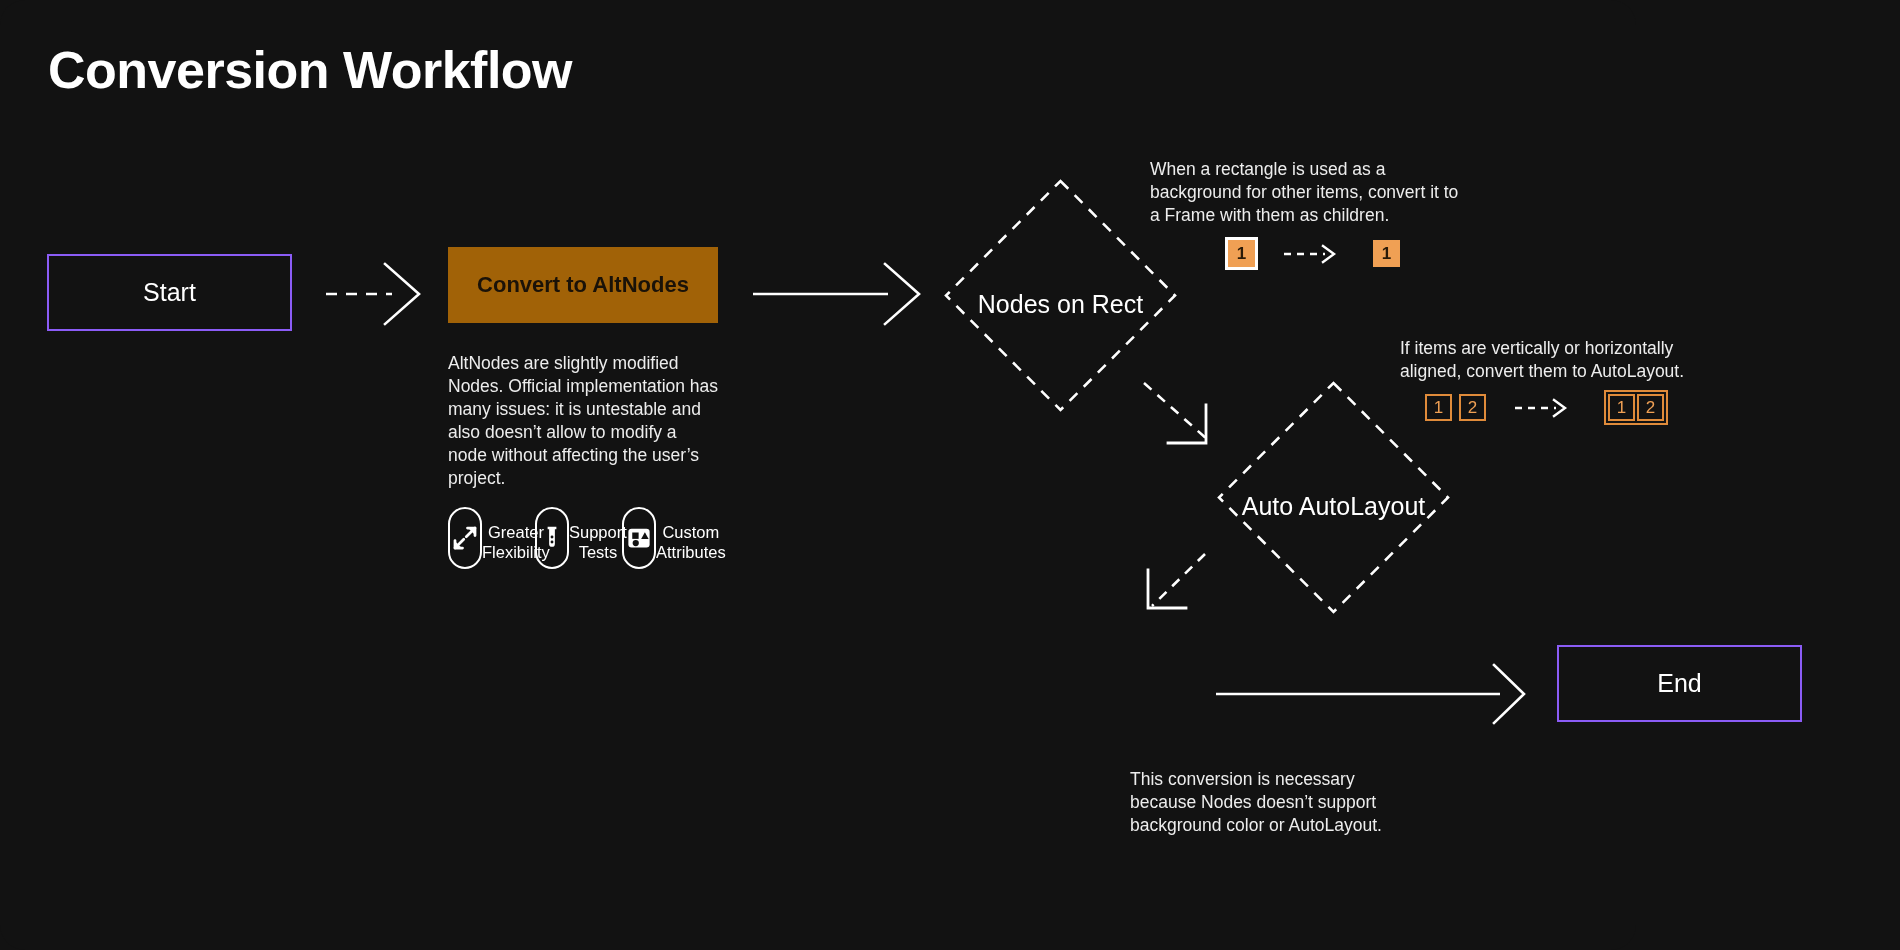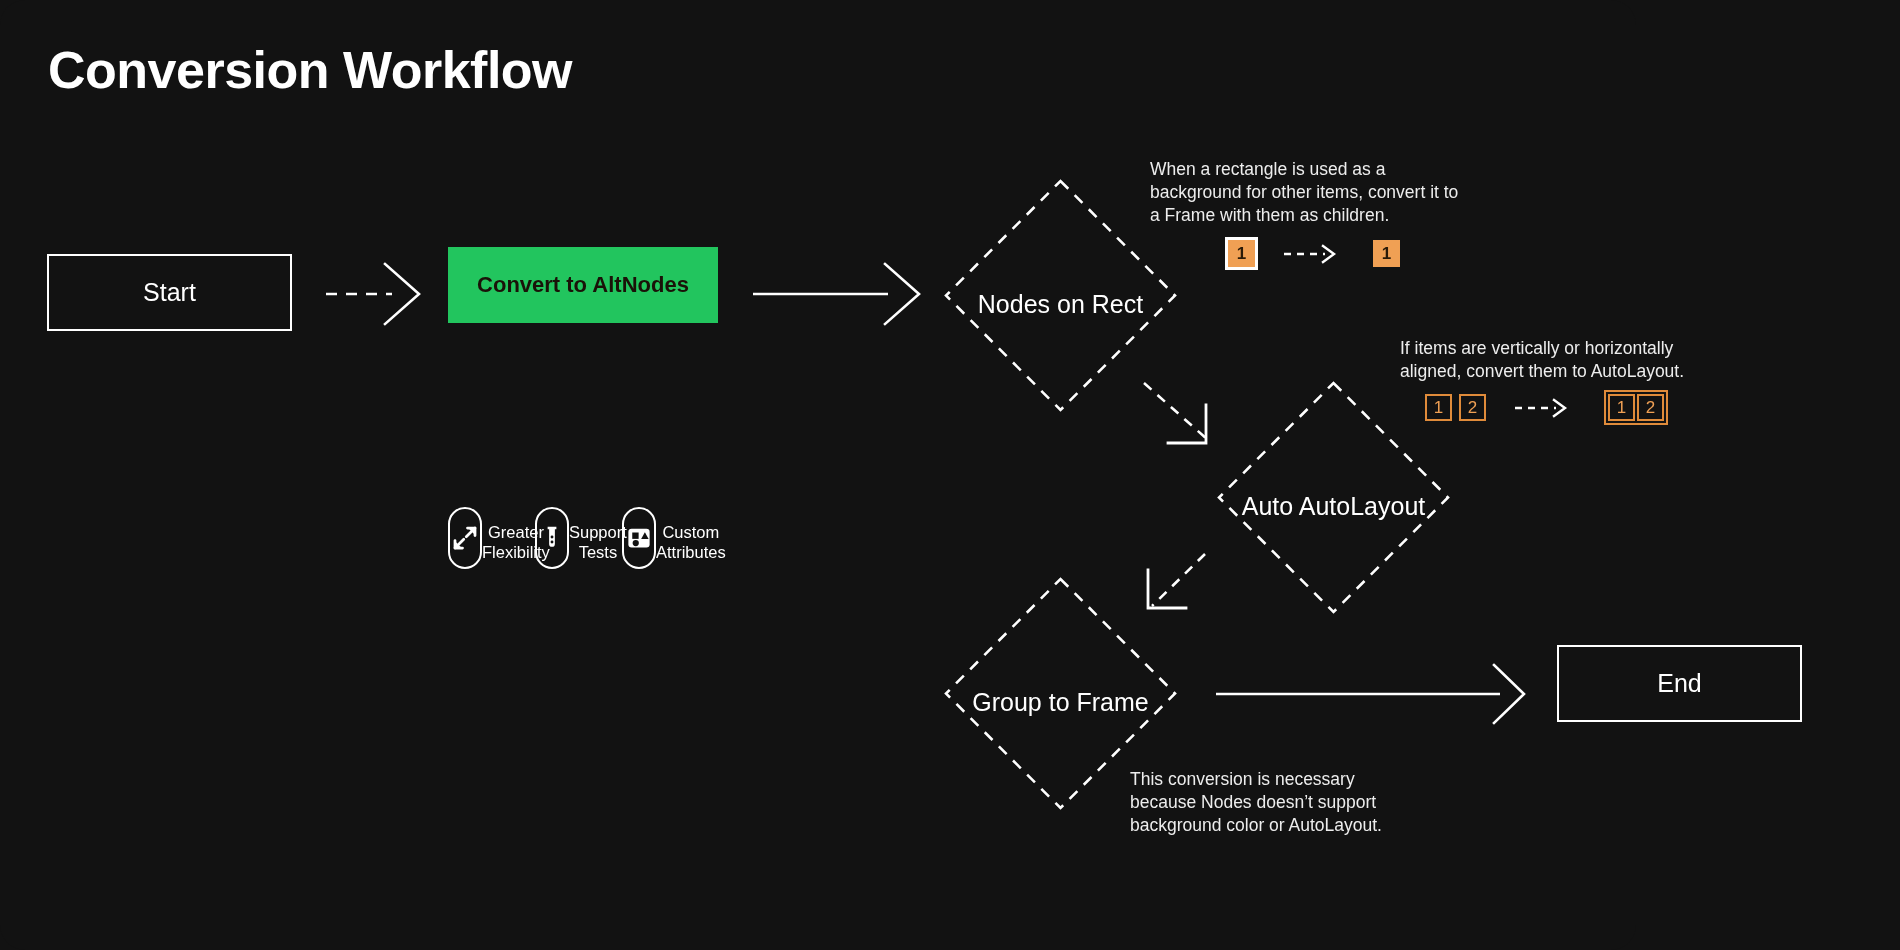--- a/index.html
+++ b/index.html
@@ -30,39 +30,39 @@
     top: 40px;
     font-size: 52px;
     font-weight: bold;
     letter-spacing: -0.5px;
     color: #ffffff;
     white-space: nowrap;
   }
 
   
   .term-box {
-    border: 2px solid #ffffff;
+    border: 2px solid #8b5cf6;
     display: flex;
     align-items: center;
     justify-content: center;
     box-sizing: border-box;
     background: transparent;
   }
   .term-box .term-label {
     font-size: 25px;
     color: #ffffff;
     font-weight: 400;
   }
   #start-box { left: 47px; top: 254px; width: 245px; height: 77px; }
   #end-box   { left: 1557px; top: 645px; width: 245px; height: 77px; }
 
   
   #convert-box {
     left: 448px; top: 247px; width: 270px; height: 76px;
-    background: #22c55e;
+    background: #a16207;
     display: flex; align-items: center; justify-content: center;
     box-sizing: border-box;
   }
   #convert-box .process-label {
     color: #1a1208;
     font-size: 22px;
     font-weight: bold;
     white-space: nowrap;
   }
 
@@ -195,20 +195,21 @@
   </svg>
 
   <div class="abs term-box" id="start-box">
     <span class="term-label">Start</span>
   </div>
 
   <div class="abs" id="convert-box">
     <span class="process-label">Convert to AltNodes</span>
   </div>
 
+  <div class="abs note" id="convert-desc">AltNodes are slightly modified Nodes. Official implementation has many issues: it is untestable and also doesn’t allow to modify a node without affecting the user’s project.</div>
 
   <div class="abs" id="features">
 
     <div class="feature">
       <div class="feature-icon">
         <svg width="30" height="30" viewBox="0 0 24 24" fill="none" stroke="#ffffff" stroke-width="2.2" stroke-linecap="round" stroke-linejoin="round">
           <polyline points="14,4 20,4 20,10"></polyline>
           <polyline points="10,20 4,20 4,14"></polyline>
           <line x1="20" y1="4" x2="13" y2="11"></line>
           <line x1="4" y1="20" x2="11" y2="13"></line>
@@ -259,26 +260,20 @@
     <div class="diamond-label">Nodes on Rect</div>
   </div>
 
   <div class="abs diamond-wrap" id="dia-auto">
     <svg class="diamond-shape" viewBox="0 0 235 235">
       <polygon points="117.5,3 232,117.5 117.5,232 3,117.5" fill="none" stroke="#ffffff" stroke-width="2.6" stroke-dasharray="11 9"></polygon>
     </svg>
     <div class="diamond-label">Auto AutoLayout</div>
   </div>
 
-  <div class="abs diamond-wrap" id="dia-group">
-    <svg class="diamond-shape" viewBox="0 0 235 235">
-      <polygon points="117.5,3 232,117.5 117.5,232 3,117.5" fill="none" stroke="#ffffff" stroke-width="2.6" stroke-dasharray="11 9"></polygon>
-    </svg>
-    <div class="diamond-label">Group to Frame</div>
-  </div>
 
   <div class="abs term-box" id="end-box">
     <span class="term-label">End</span>
   </div>
 
   <div class="abs note" id="note-rect">When a rectangle is used as a background for other items, convert it to a Frame with them as children.</div>
 
   <div class="abs badge-row" id="badges-rect">
     <div class="badge badge-filled with-ring">1</div>
     <div class="gap-lg"></div>

